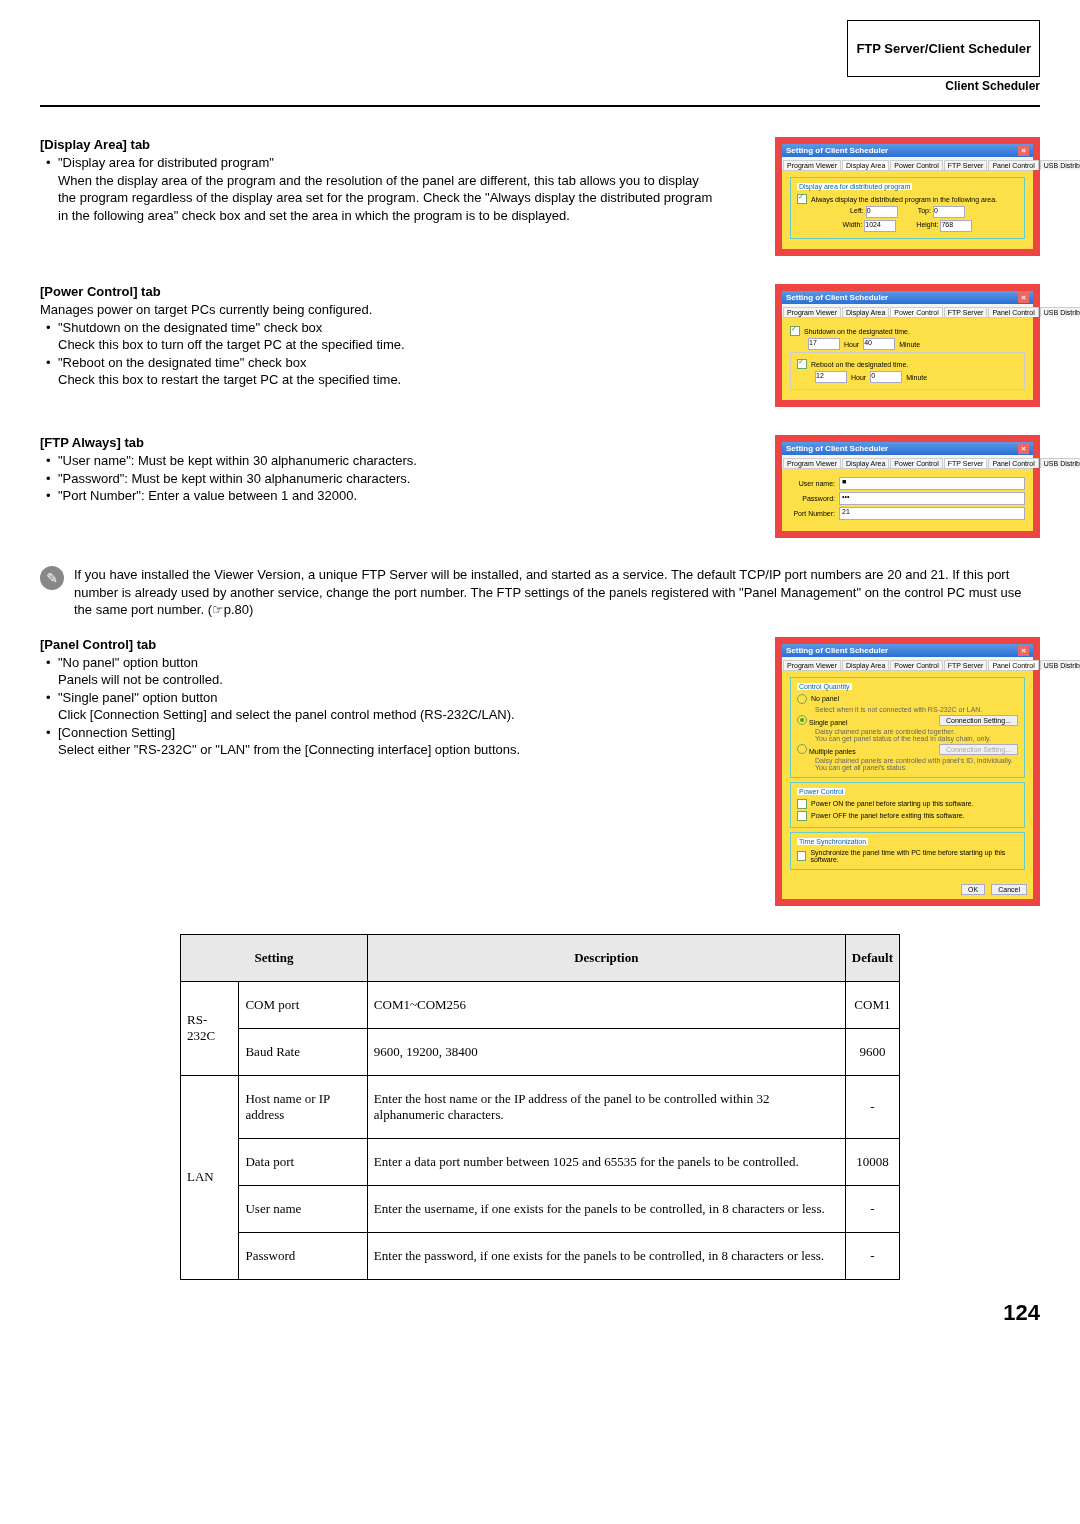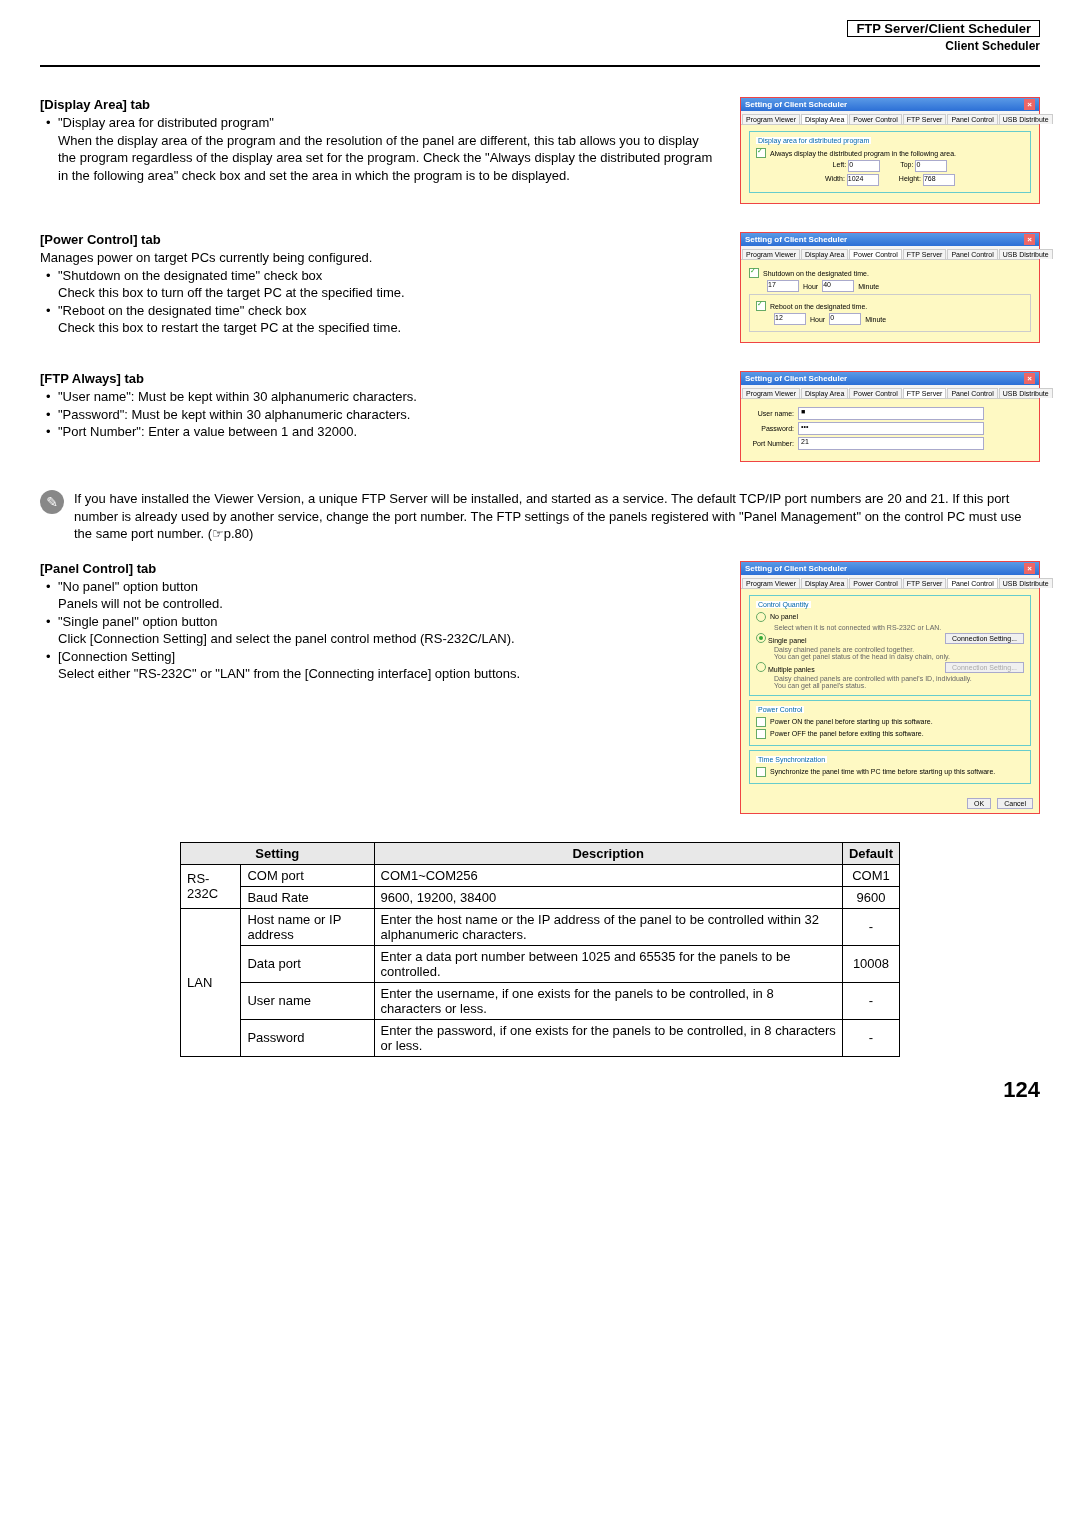--- a/index.html
+++ b/index.html
@@ -5,36 +5,36 @@
   body {
     font-family: Arial, sans-serif;
     font-size: 13px;
     color: #000;
     margin: 0;
     padding: 20px 40px;
     background: #fff;
     width: 1000px;
   }
   .header-row { display:flex; justify-content:flex-end; margin-bottom:2px;}
-  .header-box { border:1.5px solid #000; padding:0 8px; font-weight:bold; font-size:13px;}
+  .header-box { border:1.5px solid #000; padding:20px 8px; font-weight:bold; font-size:13px;}
   .header-sub { text-align:right; font-weight:bold; font-size:12px; margin-bottom:12px; }
   hr.thick { border:none; border-top:2px solid #000; margin:6px 0 30px 0; }
   .section { margin-bottom:18px; display:flex; gap:24px; }
   .left-col { flex:1; }
   .right-col { width:300px; flex-shrink:0; }
   .sec-title { font-weight:bold; margin-bottom:2px; }
   .body-text { line-height:1.35; }
   .bullet { padding-left:18px; position:relative; }
   .bullet::before { content:"•"; position:absolute; left:6px; }
   .sub { padding-left:18px; }
   .note-row { display:flex; align-items:flex-start; gap:10px; margin:8px 0 18px 0;}
   .note-icon { width:24px; height:24px; border-radius:50%; background:#888; display:flex; align-items:center; justify-content:center; color:#fff; font-size:14px; flex-shrink:0;}
   .note-text { flex:1; line-height:1.35;}
   
-  .dlg { border:1px solid #ef4444; font-size:8px; background:#fef9c3; margin-bottom:10px;}
+  .dlg { border:7px solid #ef4444; font-size:8px; background:#fde047; margin-bottom:10px;margin-left:35px;}
   .dlg-title { background:linear-gradient(#5a9ae6,#2c6fd6); color:#fff; padding:1px 4px; display:flex; justify-content:space-between; align-items:center; font-weight:bold;}
   .dlg-close { background:#e66; color:#fff; width:11px; height:11px; display:flex; align-items:center; justify-content:center; font-size:8px;}
   .dlg-tabs { display:flex; border-bottom:1px solid #ccc; background:#f4f4f4; padding-top:3px;}
   .dlg-tab { border:1px solid #ccc; border-bottom:none; padding:1px 3px; margin-left:1px; background:#f4f4f4; font-size:7px; white-space:nowrap;}
   .dlg-tab.active { background:#fff;}
   .dlg-body { padding:6px 8px; min-height:50px;}
   .fieldset { border:1px solid #6cc; padding:4px 6px; margin-bottom:4px;}
   .fieldset-title { color:#06a; font-size:7px; margin:-8px 0 2px 0; background:#fff; display:inline-block; padding:0 2px;}
   .frow { display:flex; align-items:center; gap:4px; margin:2px 0; font-size:7px;}
   .frow label { min-width:45px; text-align:right;}
@@ -42,21 +42,21 @@
   .cb { width:8px; height:8px; border:1px solid #6a6; display:inline-block; background:#fff;}
   .cb.on::after { content:"✓"; color:#3a3; font-size:7px; position:relative; top:-2px;}
   .rb { width:8px; height:8px; border:1px solid #6a6; border-radius:50%; display:inline-block;}
   .rb.on::after { content:""; display:block; width:4px; height:4px; background:#3a3; border-radius:50%; margin:2px;}
   .txt { border:1px solid #aac; height:11px; display:inline-block; background:#fff; padding:0 2px;}
   .btn { border:1px solid #aac; background:#f0f0f0; padding:1px 6px; font-size:7px;}
   .btn.disabled { color:#aaa;}
   .dlg-buttons { display:flex; justify-content:flex-end; gap:6px; padding:4px 6px;}
   
   table.settings { border-collapse:collapse; width:720px; margin:10px auto; font-size:13px;}
-  table.settings th, table.settings td { border:1px solid #000; padding:3px 6px; text-align:left; vertical-align:middle;}
+  table.settings th, table.settings td { border:1px solid #000; padding:15px 6px; text-align:left; vertical-align:middle;font-family:Liberation Serif, serif;}
   table.settings th { background:#e8e8e8; font-weight:bold; text-align:center;}
   table.settings td.center { text-align:center;}
   .page-num { text-align:right; font-weight:bold; font-size:22px; margin-top:20px;}
 </style>
 </head>
 <body>
 
 <div class="header-row">
     <div class="header-box">FTP Server/Client Scheduler</div>
   </div>

